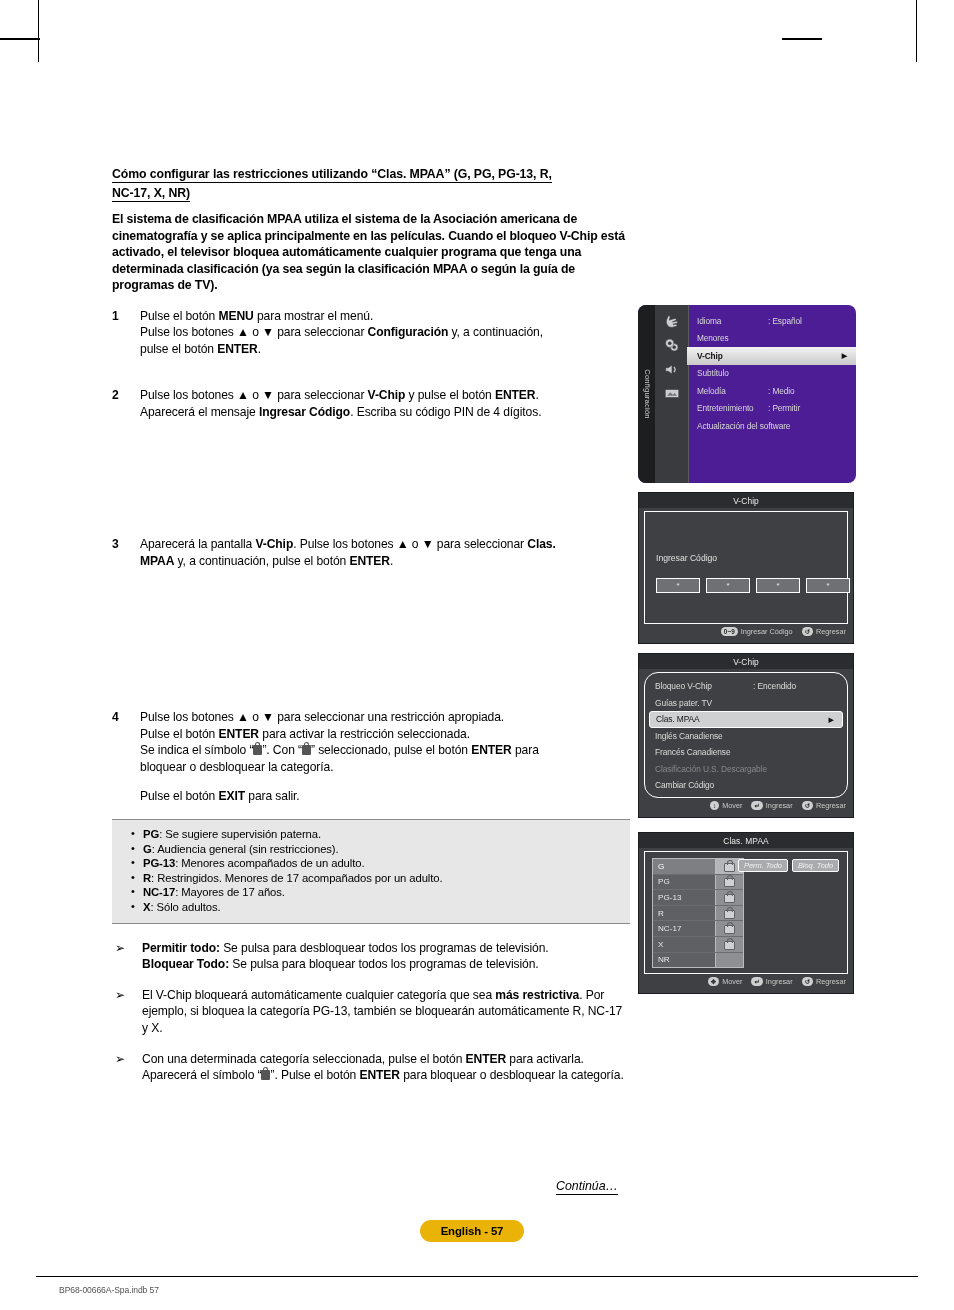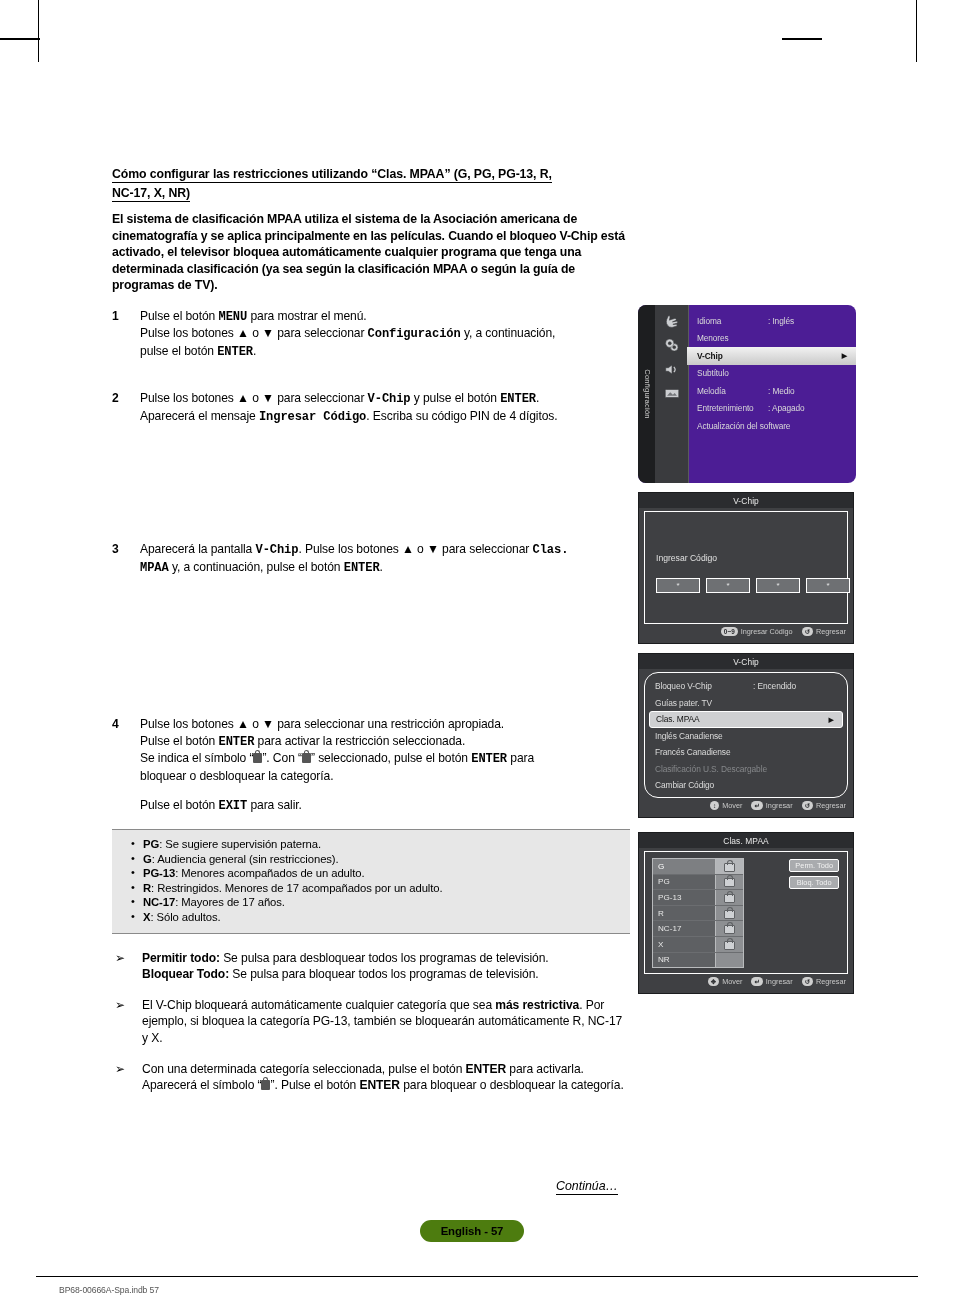--- a/index.html
+++ b/index.html
@@ -53,21 +53,21 @@
     line-height: 16.5px;
     padding-left: 28px;
     letter-spacing: -0.1px;
   }
   .step .num {
     position: absolute;
     left: 0; top: 0;
     font-weight: bold;
     font-size: 12.1px;
   }
-  .step b { font-weight: bold; font-family: Liberation Mono, monospace; }
+  .step b { font-weight: bold; }
 
   .step1 { margin-top: 14px; }
   .step2 { margin-top: 30px; }
   .step3 { margin-top: 116px; }
   .step4 { margin-top: 140px; }
 
   .exit-line { margin-top: 13px; }
 
   
   .gray-box {
@@ -133,21 +133,21 @@
     left: 556px; top: 1179px;
     font-style: italic;
     font-size: 12.4px;
     border-bottom: 1px solid #000;
     padding-bottom: 1px;
   }
   .page-badge {
     position: absolute;
     left: 420px; top: 1220px;
     width: 104px; height: 22px;
-    background: #4d7c0f;
+    background: #eab308;
     border-radius: 11px;
     font-size: 11.4px;
     font-weight: bold;
     display: flex; align-items: center; justify-content: center;
     letter-spacing: -0.1px;
   }
 
   
   .footer-rule {
     position: absolute; left: 36px; top: 1276px;
@@ -366,21 +366,21 @@
     content: "";
     position: absolute;
     left: 1.5px; top: -4px;
     width: 4px; height: 4px;
     border: 1.3px solid #5f6164;
     border-bottom: none;
     border-radius: 3px 3px 0 0;
   }
   .mpaa-btns {
     position: absolute; right: 8px; top: 7px;
-    display: flex; flex-direction: column; gap: 4px;
+    display: flex; flex-direction: row; gap: 4px; font-style: italic;
   }
   .mpaa-btn {
     background: #a9abae;
     border: 1px solid #ffffff;
     box-sizing: border-box;
     color: #f2f2f2;
     font-size: 7.4px;
     padding: 1px 5px;
     border-radius: 2px;
     text-align: center;
@@ -478,38 +478,38 @@
         <svg viewBox="0 0 20 16" width="18" height="15">
             <rect x="2.5" y="3.5" width="15" height="9" rx="1" fill="#d9dbde" stroke="#3a3b3e" stroke-width=".7"></rect>
             <path d="M4.5 10.5 L8 6.5 L11 9.5 L13 7.5 L15.5 10.5 Z" fill="#7a7c80"></path>
           </svg>
       </span>
     </div>
     <div class="osd1-list">
       <div class="osd1-divider"></div>
     <div class="osd1-row">
           <span>Idioma</span>
-          <span class="v">: Inglés</span>
+          <span class="v">: Español</span>
         </div>
         <div class="osd1-row">
           <span>Menores</span>
         </div>
         <div class="osd1-row sel">
           <span>V-Chip</span>
         </div>
         <div class="osd1-row">
           <span>Subtítulo</span>
         </div>
         <div class="osd1-row">
           <span>Melodía</span>
           <span class="v">: Medio</span>
         </div>
         <div class="osd1-row">
           <span>Entretenimiento</span>
-          <span class="v">: Apagado</span>
+          <span class="v">: Permitir</span>
         </div>
         <div class="osd1-row">
           <span>Actualización del software</span>
         </div>
       </div>
   </div>
 
   <div class="osd osd-box" id="osd2">
     <div class="osd-title">V-Chip</div>
     <div class="osd-body">

